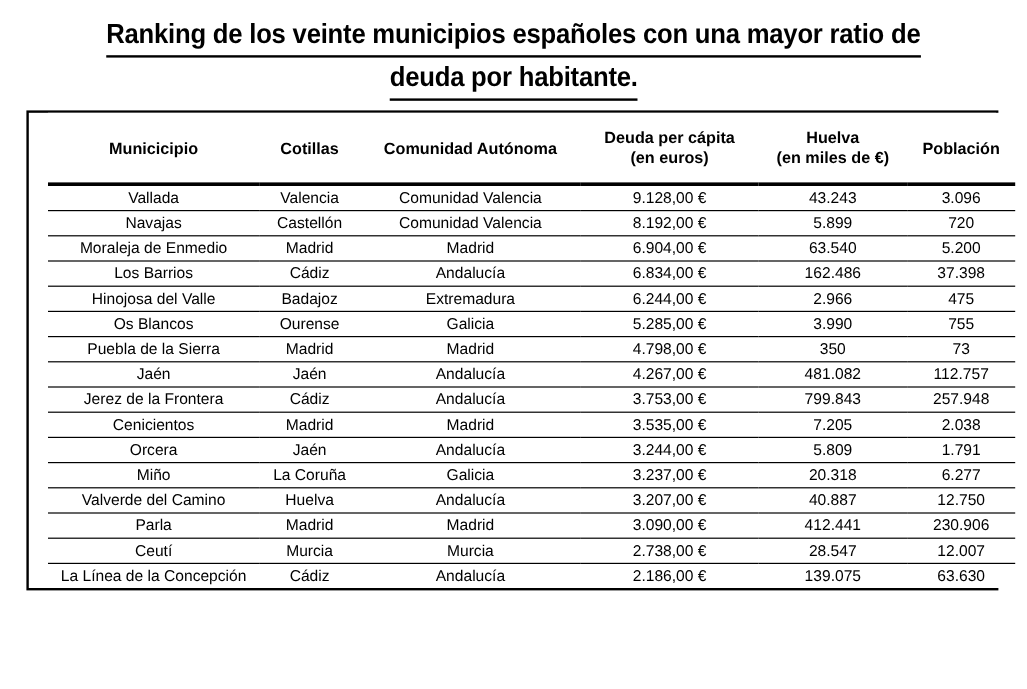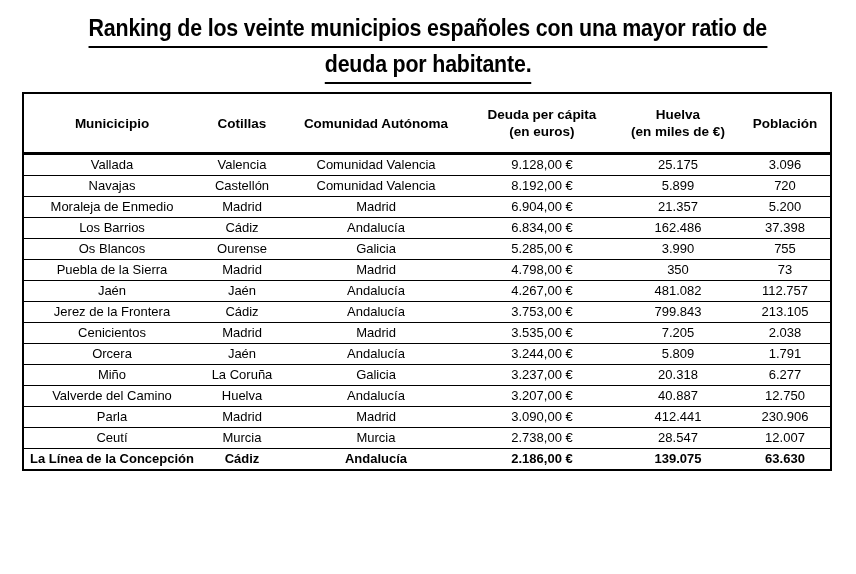--- a/index.html
+++ b/index.html
@@ -55,20 +55,21 @@
     width: 810px;
     border: 2px solid #000000;
     box-sizing: border-box;
     background: #ffffff;
   }
   table.ranking {
     width: 100%;
     border-collapse: collapse;
     table-layout: fixed;
     background: #ffffff;
+    margin-left: 16px;
   }
   table.ranking th,
   table.ranking td {
     padding: 0;
     margin: 0;
     text-align: center;
     vertical-align: middle;
     color: #000000;
   }
 
@@ -88,21 +89,20 @@
   tbody tr td {
     height: 20px;
     font-size: 13px;
     font-weight: normal;
     line-height: 20px;
     border-bottom: 1px solid #000000;
     white-space: nowrap;
   }
   tbody tr:last-child td {
     border-bottom: none;
-    font-weight: bold;
   }
 
   
   col.c-mun  { width: 176px; }
   col.c-pro  { width: 84px;  }
   col.c-com  { width: 184px; }
   col.c-dpc  { width: 148px; }
   col.c-deu  { width: 124px; }
   col.c-pob  { width: 90px;  }
 
@@ -151,46 +151,54 @@
             <span class="hl">Población</span>
           </th>
         </tr>
       </thead>
       <tbody id="table-body">
           <tr>
             <td>Vallada</td>
             <td>Valencia</td>
             <td>Comunidad Valencia</td>
             <td class="c-dpc-cell">9.128,00 €</td>
-            <td>25.175</td>
+            <td>43.243</td>
             <td>3.096</td>
           </tr>
           <tr>
             <td>Navajas</td>
             <td>Castellón</td>
             <td>Comunidad Valencia</td>
             <td class="c-dpc-cell">8.192,00 €</td>
             <td>5.899</td>
             <td>720</td>
           </tr>
           <tr>
             <td>Moraleja de Enmedio</td>
             <td>Madrid</td>
             <td>Madrid</td>
             <td class="c-dpc-cell">6.904,00 €</td>
-            <td>21.357</td>
+            <td>63.540</td>
             <td>5.200</td>
           </tr>
           <tr>
             <td>Los Barrios</td>
             <td>Cádiz</td>
             <td>Andalucía</td>
             <td class="c-dpc-cell">6.834,00 €</td>
             <td>162.486</td>
             <td>37.398</td>
+          </tr>
+          <tr>
+            <td>Hinojosa del Valle</td>
+            <td>Badajoz</td>
+            <td>Extremadura</td>
+            <td class="c-dpc-cell">6.244,00 €</td>
+            <td>2.966</td>
+            <td>475</td>
           </tr>
           <tr>
             <td>Os Blancos</td>
             <td>Ourense</td>
             <td>Galicia</td>
             <td class="c-dpc-cell">5.285,00 €</td>
             <td>3.990</td>
             <td>755</td>
           </tr>
           <tr>
@@ -208,21 +216,21 @@
             <td class="c-dpc-cell">4.267,00 €</td>
             <td>481.082</td>
             <td>112.757</td>
           </tr>
           <tr>
             <td>Jerez de la Frontera</td>
             <td>Cádiz</td>
             <td>Andalucía</td>
             <td class="c-dpc-cell">3.753,00 €</td>
             <td>799.843</td>
-            <td>213.105</td>
+            <td>257.948</td>
           </tr>
           <tr>
             <td>Cenicientos</td>
             <td>Madrid</td>
             <td>Madrid</td>
             <td class="c-dpc-cell">3.535,00 €</td>
             <td>7.205</td>
             <td>2.038</td>
           </tr>
           <tr>

